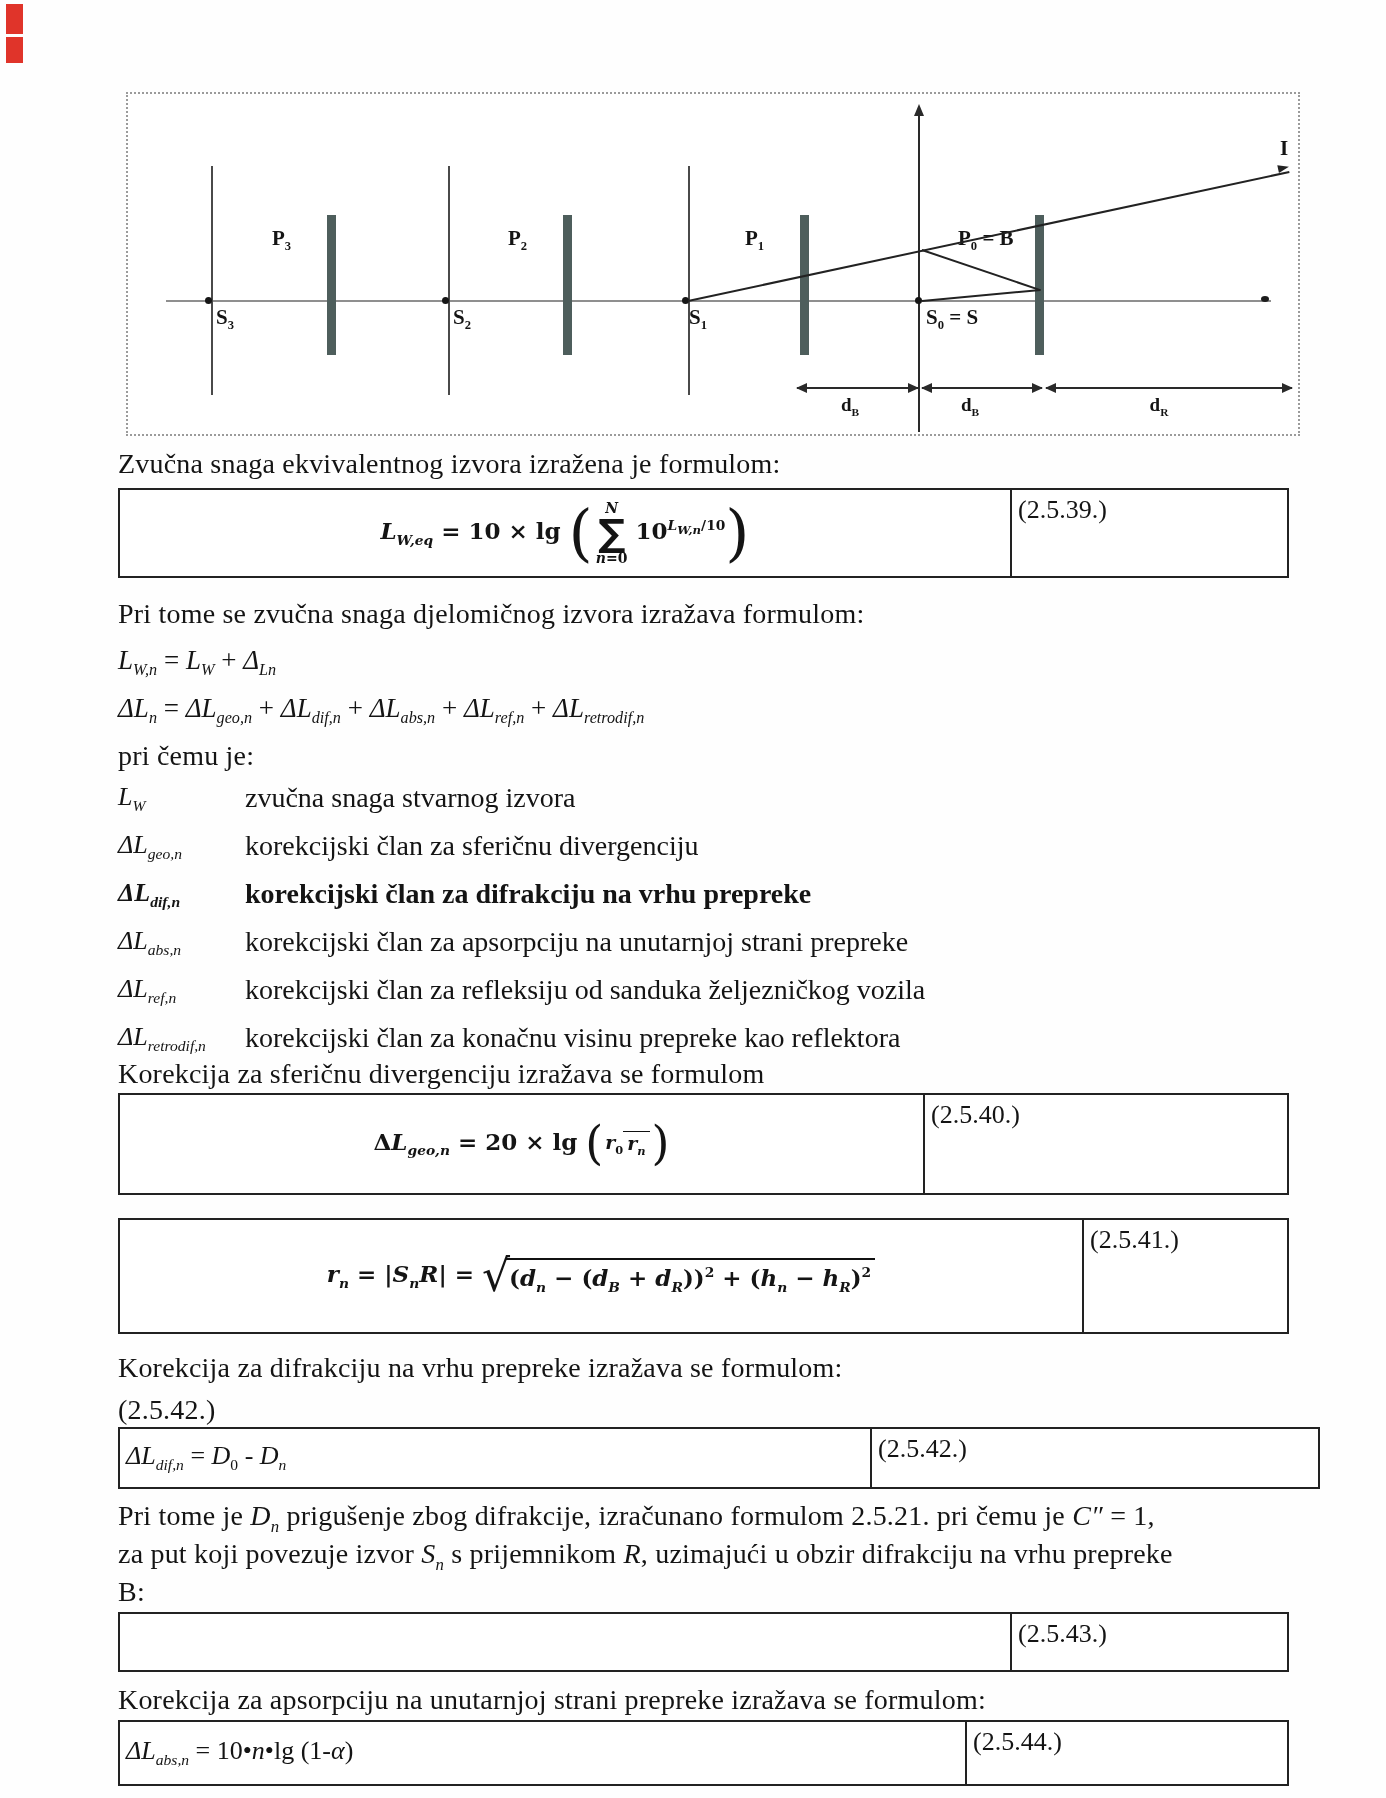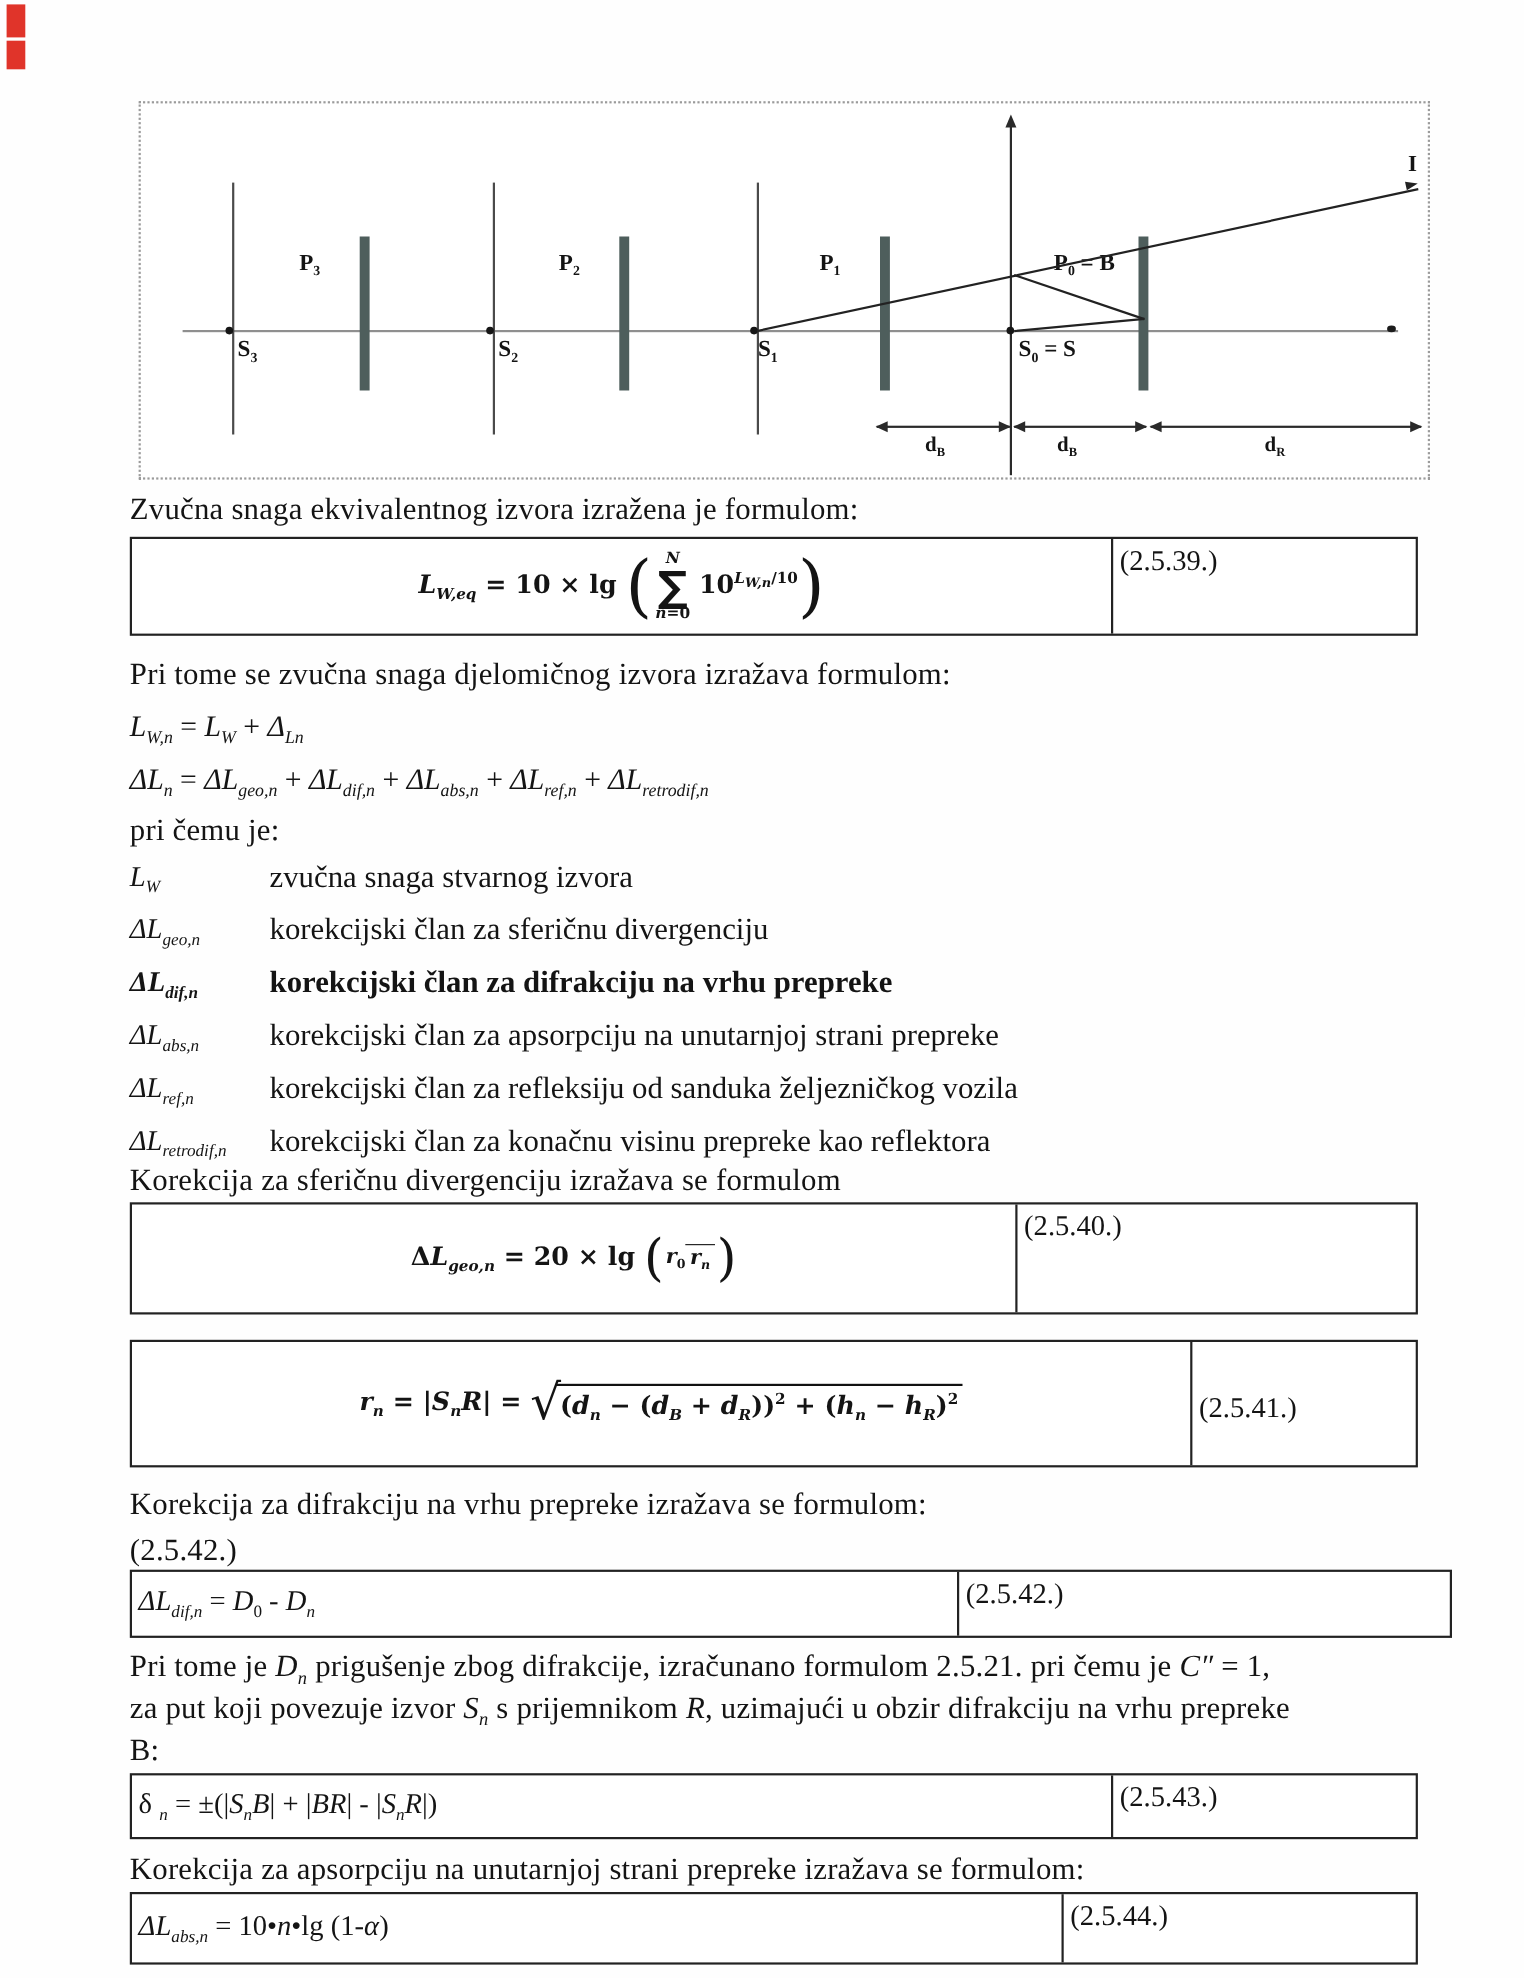--- a/index.html
+++ b/index.html
@@ -60,21 +60,21 @@
   
   .fbox{position:absolute;left:118px;width:1167px;border:2px solid #222;background:#fff;}
   .fdiv{position:absolute;top:0;bottom:0;width:0;border-left:2px solid #222;}
   .feq{position:absolute;top:5px;font-size:26px;white-space:nowrap;}
   .fcell{position:absolute;left:0;top:0;bottom:0;display:flex;align-items:center;justify-content:center;white-space:nowrap;}
   .fcell-left{justify-content:flex-start;padding-left:6px;}
   .fm{font-family:"DejaVu Serif",serif;font-weight:600;font-size:23px;}
   .fm2{font-size:26px;}
   .b39{top:488px;height:86px;} .b39 .fdiv{left:890px;} .b39 .feq{left:898px;} .b39 .fcell{width:890px;}
   .b40{top:1093px;height:98px;} .b40 .fdiv{left:803px;} .b40 .feq{left:811px;} .b40 .fcell{width:803px;}
-  .b41{top:1218px;height:112px;} .b41 .fdiv{left:962px;} .b41 .feq{left:970px;margin-top:40px;} .b41 .fcell{width:962px;}
+  .b41{top:1218px;height:112px;} .b41 .fdiv{left:962px;} .b41 .feq{left:970px;} .b41 .fcell{width:962px;}
   .b42{top:1427px;height:58px;padding-left:31px;} .b42 .fdiv{left:750px;} .b42 .feq{left:758px;} .b42 .fcell{width:750px;}
   .b43{top:1612px;height:56px;} .b43 .fdiv{left:890px;} .b43 .feq{left:898px;} .b43 .fcell{width:890px;}
   .b44{top:1720px;height:62px;} .b44 .fdiv{left:845px;} .b44 .feq{left:853px;} .b44 .fcell{width:845px;}
 
   
   .bp{font-size:62px;font-weight:300;vertical-align:middle;line-height:0.85;}
   .bp2{font-size:46px;font-weight:300;vertical-align:middle;line-height:0.9;}
   .sumstk{display:inline-flex;flex-direction:column;align-items:center;line-height:1;vertical-align:middle;margin:0 3px;}
   .st{font-size:14px;}
   .sg{font-size:38px;line-height:0.95;font-family:"DejaVu Sans",sans-serif;font-weight:600;}
@@ -214,23 +214,20 @@
       </div>
     <div class="fdiv"></div>
     <div class="feq">(2.5.42.)</div>
   </div>
 
   <div class="para-line" style="left:118px;top:1500px;">Pri tome je <i>D</i><sub><i>n</i></sub> prigušenje zbog difrakcije, izračunano formulom 2.5.21. pri čemu je <i>C″</i> = 1,</div>
   <div class="para-line" style="left:118px;top:1538px;">za put koji povezuje izvor <i>S</i><sub><i>n</i></sub> s prijemnikom <i>R</i>, uzimajući u obzir difrakciju na vrhu prepreke</div>
   <div class="para-line" style="left:118px;top:1576px;">B:</div>
 
   <div class="fbox b43">
-    <div class="fcell fcell-left">
-        <span class="fm2">δ <sub><i>n</i></sub> = ±(|<i>S</i><sub><i>n</i></sub><i>B</i>| + |<i>BR</i>| - |<i>S</i><sub><i>n</i></sub><i>R</i>|)</span>
-      </div>
     <div class="fdiv"></div>
     <div class="feq">(2.5.43.)</div>
   </div>
 
   <div class="heading" style="left:118px;top:1684px;">Korekcija za apsorpciju na unutarnjoj strani prepreke izražava se formulom:</div>
 
   <div class="fbox b44">
     <div class="fcell fcell-left">
         <span class="fm2"><i>ΔL</i><sub><i>abs,n</i></sub> = 10•<i>n</i>•lg (1-<i>α</i>)</span>
       </div>

